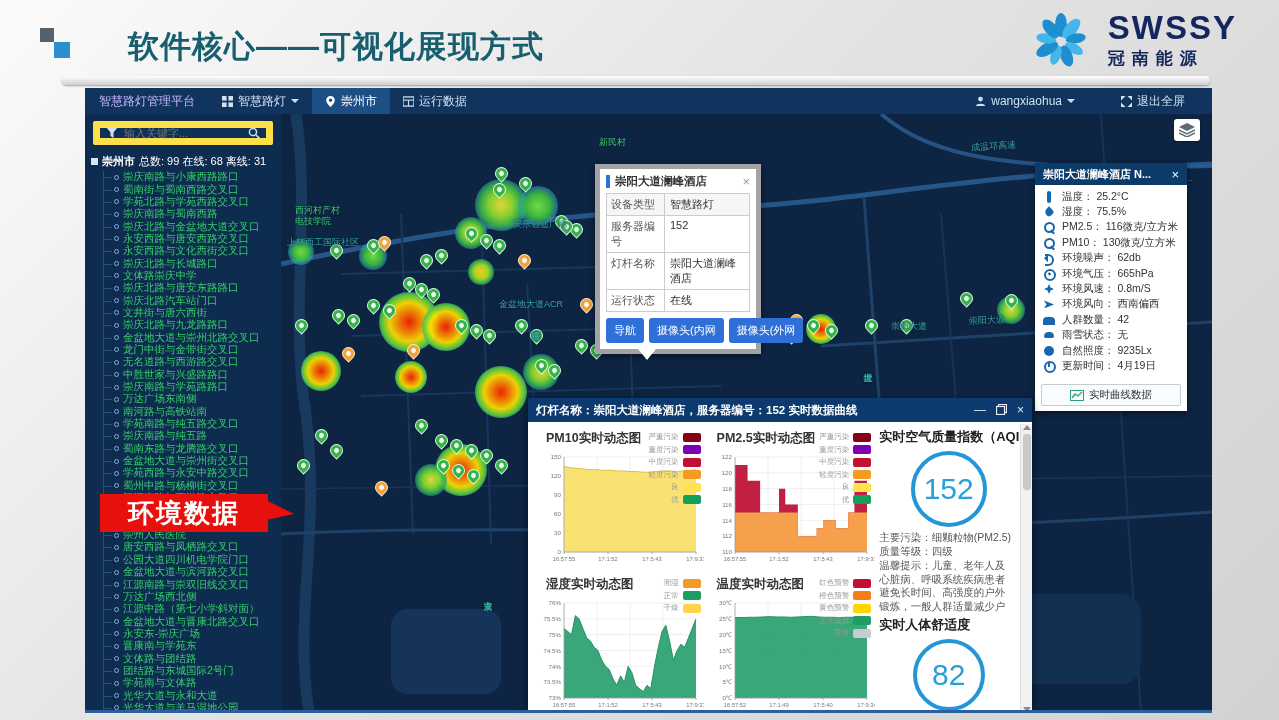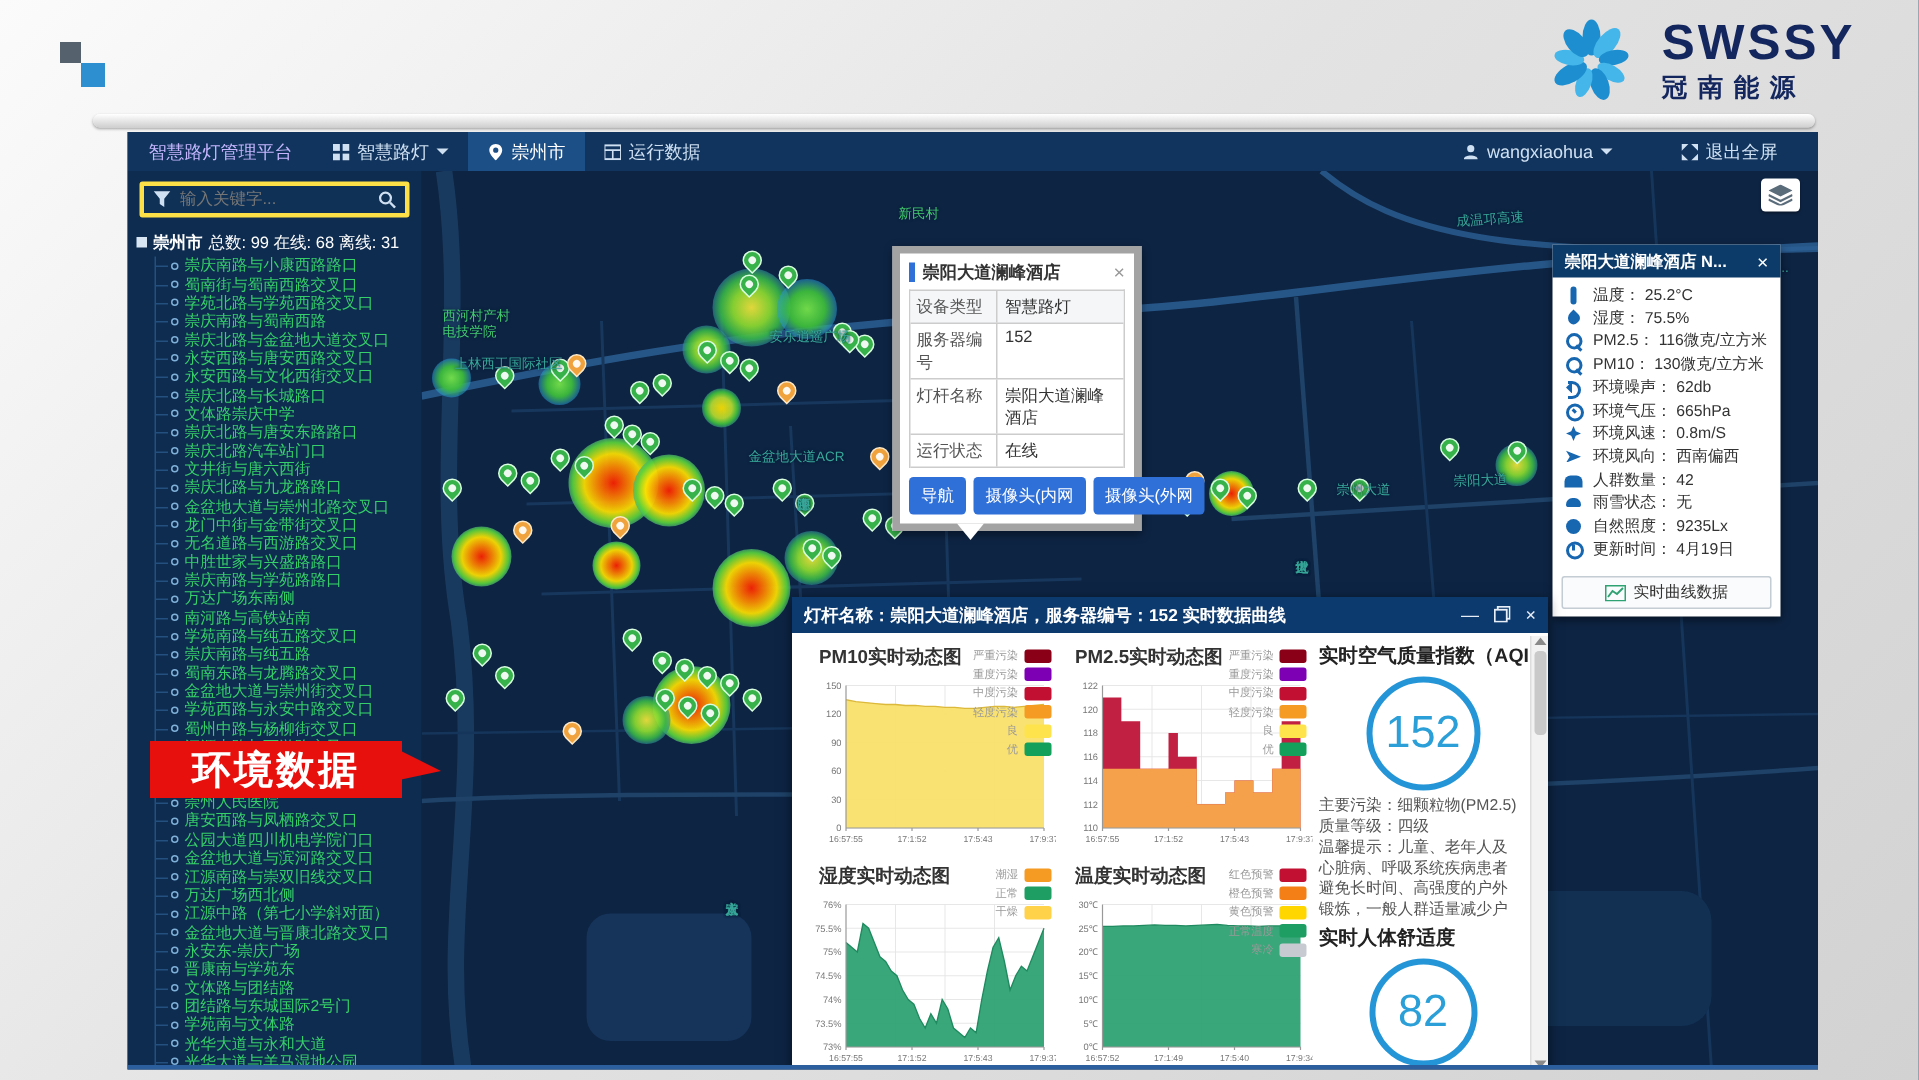--- a/index.html
+++ b/index.html
@@ -20,21 +20,21 @@
   
   .navbar{position:absolute;left:0;top:0;width:100%;height:26px;background:#10345d;display:flex;align-items:stretch;color:#cfe0f2;font-size:12px}
   .nav-brand{display:flex;align-items:center;padding:0 14px;color:#c4b5fd}
   .nav-item{display:flex;align-items:center;gap:5px;padding:0 13px;cursor:pointer}
   .nav-item.active{background:#1c4f86;color:#fff}
   .nav-right{margin-left:auto;display:flex;gap:20px;padding-right:14px}
   .caret{width:0;height:0;border-left:4px solid transparent;border-right:4px solid transparent;border-top:4px solid #cfe0f2;display:inline-block}
   .nav-ic{width:11px;height:11px;fill:#cfe0f2}
   
   .sidebar{position:absolute;left:0;top:26px;width:196px;bottom:0;background:#0e2c50;overflow:hidden}
-  .search-row{display:flex;align-items:center;margin:7px 8px;height:24px;background:#0f3156;border:3px solid #fde047;border-radius:2px;padding:0 6px;gap:6px}
+  .search-row{display:flex;align-items:center;margin:7px 8px;height:24px;background:#0f3156;border:7px solid #fde047;border-radius:2px;padding:0 6px;gap:6px}
   .search-row input{flex:1;background:transparent;border:none;outline:none;color:#9fc1e8;font-size:11px;min-width:0}
   .tree-root{display:flex;align-items:center;gap:4px;color:#fff;font-size:11px;padding:2px 6px;white-space:nowrap}
   .tree-root .rs{width:7px;height:7px;background:#d8e6f4}
   .tree-list{margin-left:18px;border-left:1px solid #23507e;padding-left:0}
   .tree-item{position:relative;display:flex;align-items:center;gap:4px;height:12.35px;color:#35d069;font-size:10.5px;white-space:nowrap;cursor:pointer;padding-left:10px}
   .tree-item::before{content:"";position:absolute;left:0;top:50%;width:8px;border-top:1px solid #23507e}
   .tree-item .dot{flex:0 0 auto;width:5px;height:5px;border:1px solid #7fb0d8;border-radius:50%}
   
   .map{position:absolute;left:196px;top:26px;right:0;bottom:0;background:#0d2443;overflow:hidden}
   .map svg.roads{position:absolute;left:0;top:0}
@@ -121,20 +121,21 @@
   .vthumb{flex:0 0 56px;width:8px;background:#c9c9c9;border-radius:3px;margin-top:4px;cursor:grab}
   .vtrack{flex:1}
 </style>
 </head>
 <body>
 
 <div class="slide">
   <div class="slide-header">
     <span class="sq sq1"></span>
     <span class="sq sq2"></span>
+    <h1 class="slide-title">软件核心——可视化展现方式</h1>
     <div class="logo">
       <svg width="66" height="66" viewBox="-33 -33 66 66">
         <g>
           <g transform="rotate(0)">
               <ellipse cx="0" cy="-16" rx="6" ry="12" fill="#1d8fd0"></ellipse>
             </g>
           <g transform="rotate(40)">
               <ellipse cx="0" cy="-16" rx="6" ry="12" fill="#45b6ea"></ellipse>
             </g>
           <g transform="rotate(80)">
@@ -519,21 +520,21 @@
           <span class="pin o" style="left: 94px; top: 367px;"></span>
         </div>
       <div id="maplabels">
           <span class="map-label" style="left: 330px; top: 66px; transform: rotate(-7deg);">成温邛高速</span>
           <span class="map-label" style="left: 690px; top: 26px; transform: rotate(-4deg);">成温邛高速</span>
           <span class="map-label" style="left: 868px; top: 58px; transform: rotate(0deg);">成温邛高...</span>
           <span class="map-label g" style="left: 318px; top: 22px; transform: rotate(0deg);">新民村</span>
           <span class="map-label g" style="left: 14px; top: 90px; transform: rotate(0deg);">西河村产村</span>
           <span class="map-label g" style="left: 14px; top: 101px; transform: rotate(0deg);">电技学院</span>
           <span class="map-label" style="left: 232px; top: 104px; transform: rotate(0deg);">安乐逍遥广场</span>
-          <span class="map-label" style="left: 22px; top: 122px; transform: rotate(0deg);">上林西工国际社区</span>
+          <span class="map-label" style="left: 6px; top: 122px; transform: rotate(0deg);">上林西工国际社区</span>
           <span class="map-label" style="left: 218px; top: 184px; transform: rotate(0deg);">金盆地大道ACR</span>
           <span class="map-label" style="left: 408px; top: 220px; transform: rotate(0deg);">工业园区第3期</span>
           <span class="map-label" style="left: 688px; top: 200px; transform: rotate(-2deg);">崇阳大道</span>
           <span class="map-label v" style="left: 580px; top: 252px; transform: rotate(0deg);">世纪大道</span>
           <span class="map-label v" style="left: 248px; top: 210px; transform: rotate(0deg);">江源中路</span>
           <span class="map-label v" style="left: 200px; top: 480px; transform: rotate(0deg);">永安大道</span>
           <span class="map-label" style="left: 610px; top: 206px; transform: rotate(0deg);">崇州大道</span>
         </div>
       <div class="layers-btn">
         <svg width="16" height="14" viewBox="0 0 16 14">

